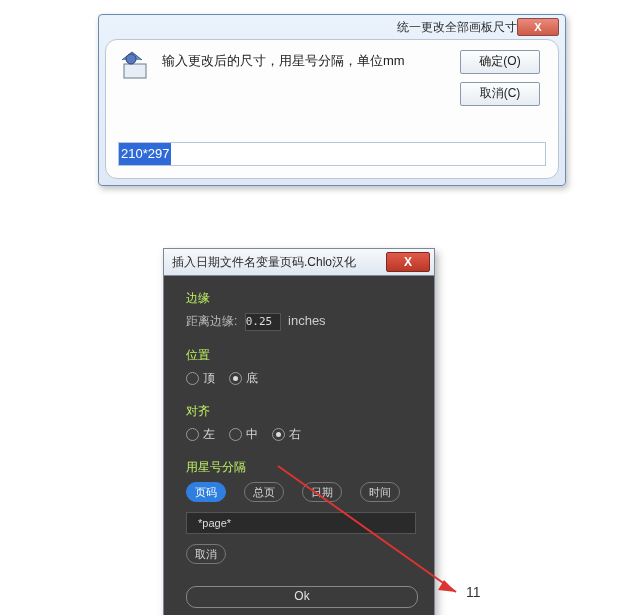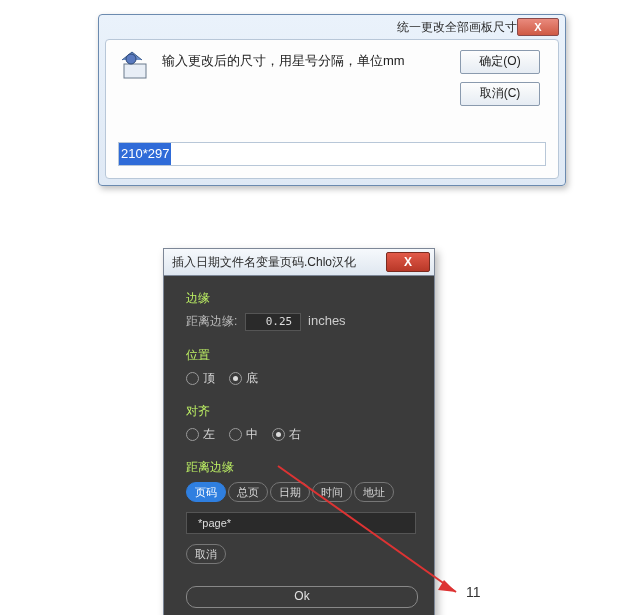--- a/index.html
+++ b/index.html
@@ -1,41 +1,41 @@
 <!DOCTYPE html>
 <html><head>
 <meta charset="utf-8">
 <style>
 html,body{margin:0;padding:0;width:640px;height:615px;background:#fff;font-family:"Microsoft YaHei","SimSun",Arial,sans-serif;font-size:12px;color:#000;overflow:hidden}
 .win7{position:absolute;border:1px solid #6b8aaf;border-radius:4px;background:linear-gradient(#eaf2fb,#dfe9f5);box-shadow:2px 3px 6px rgba(0,0,0,.25)}
 .w7-title{height:24px;line-height:24px;padding:0 6px;display:flex;align-items:center;justify-content:flex-end;font-size:12px;color:#2a2a2a}
 .w7-x{width:40px;height:16px;border:1px solid #8a4a4a;border-radius:2px;background:linear-gradient(#e98a7d,#cf5a45);color:#fff;display:flex;align-items:center;justify-content:center;font-weight:bold;font-size:11px}
-.w7-body{margin:0 6px 6px 6px;background:#fdfdfd;border:1px solid #b8c7d8;border-radius:4px;padding:10px 12px 12px 12px}
+.w7-body{margin:0 6px 6px 6px;background:#fdfdfd;border:1px solid #b8c7d8;border-radius:12px;padding:10px 12px 12px 12px}
 .w7-row1{display:flex;align-items:flex-start}
 .w7-icon{width:32px;height:32px;margin-right:12px;flex:none}
 .w7-icon svg{width:100%;height:100%}
 .w7-text{flex:1;padding-top:2px;font-size:13px;color:#222}
 .w7-btns{width:86px;flex:none}
 .w7-btn{display:block;width:78px;height:22px;margin-bottom:8px;border:1px solid #8a9aae;border-radius:2px;background:linear-gradient(#fdfdfd,#e6ecf3);font-size:12px;color:#222;text-align:center;line-height:20px}
 .w7-input{margin-top:28px;height:22px;border:1px solid #b8c7d8;background:#fff;padding:0}
 .w7-input .sel{display:inline-block;height:100%;line-height:22px;background:#2f6bd8;color:#fff;padding:0 2px;font-size:13px}
 
 .pswin{position:absolute;width:270px;border:1px solid #7d8797;border-top:none;background:#3b3b3b;box-shadow:3px 4px 8px rgba(0,0,0,.28)}
 .ps-title{height:26px;background:linear-gradient(#f6f9fc,#dfe7f0);border-top:1px solid #7d8797;border-bottom:1px solid #7d8797;display:flex;align-items:center;justify-content:space-between;padding:0 4px 0 8px;color:#2a2a2a;font-size:12px}
 .ps-x{width:42px;height:18px;border-radius:2px;background:linear-gradient(#e25a49,#b83828);color:#fff;display:flex;align-items:center;justify-content:center;font-weight:bold;font-size:12px;border:1px solid #7a2b20}
 .ps-body{padding:14px 18px 10px 22px;color:#cfcfcf;font-size:12px}
 .ps-grp-label{color:#bef264;margin-bottom:6px}
 .ps-sub{color:#bcbcbc;margin-bottom:16px}
-.ps-num{display:inline-block;width:34px;height:16px;line-height:16px;background:#2a2a2a;border:1px solid #555;color:#ddd;font-family:Consolas,monospace;font-size:11px;text-align:left;padding-left:20px;margin:0 4px}
+.ps-num{display:inline-block;width:34px;height:16px;line-height:16px;background:#2a2a2a;border:1px solid #555;color:#ddd;font-family:Consolas,monospace;font-size:11px;text-align:left;padding-left:0;margin:0 4px}
 .ps-unit{font-family:Liberation Sans, sans-serif;font-size:13px;color:#ccc}
 .radio-row{display:flex;gap:14px;margin-bottom:16px;align-items:center}
 .radio{display:flex;align-items:center;gap:4px;color:#d6d6d6}
 .rdot{width:11px;height:11px;border:1px solid #9a9a9a;border-radius:50%;display:flex;align-items:center;justify-content:center;background:#3b3b3b}
 .rdot.on::after{content:"";width:5px;height:5px;border-radius:50%;background:#dcdcdc}
-.pill-row{display:flex;gap:2px;margin-bottom:10px;flex-wrap:nowrap;overflow:hidden}
+.pill-row{display:flex;gap:18px;margin-bottom:10px;flex-wrap:nowrap;overflow:hidden}
 .pill{height:18px;line-height:18px;padding:0 8px;border:1px solid #777;border-radius:10px;color:#d6d6d6;font-size:11px;white-space:nowrap}
 .pill.on{background:#2f7fe0;border-color:#2f7fe0;color:#fff}
 .ps-inp{height:20px;background:#2a2a2a;border:1px solid #555;color:#ddd;font-family:Liberation Sans, sans-serif;font-size:11px;line-height:20px;padding-left:11px;margin-bottom:10px}
 .pill-cancel{display:inline-block}
 .ok-btn{display:block;margin:22px auto 8px auto;width:230px;height:20px;border:1px solid #888;border-radius:10px;background:#3b3b3b;color:#e0e0e0;text-align:center;line-height:18px;font-size:12px}
 
 .arrow-svg{position:absolute;left:260px;top:460px;width:220px;height:150px;pointer-events:none}
 .pg-num{position:absolute;font-size:14px;color:#333}
 </style>
 </head>
@@ -101,21 +101,21 @@
       <span class="radio">
           <span class="rdot"></span>
           <span>中</span>
         </span>
       <span class="radio">
           <span class="rdot on"></span>
           <span>右</span>
         </span>
     </div>
 
-    <div class="ps-grp-label">距离边缘</div>
+    <div class="ps-grp-label">用星号分隔</div>
     <div class="pill-row">
       <span class="pill on">页码</span>
       <span class="pill">总页</span>
       <span class="pill">日期</span>
       <span class="pill">时间</span>
       <span class="pill">地址</span>
 
     </div>
     <div class="ps-inp">*page*</div>
     <span class="pill pill-cancel">取消</span>

